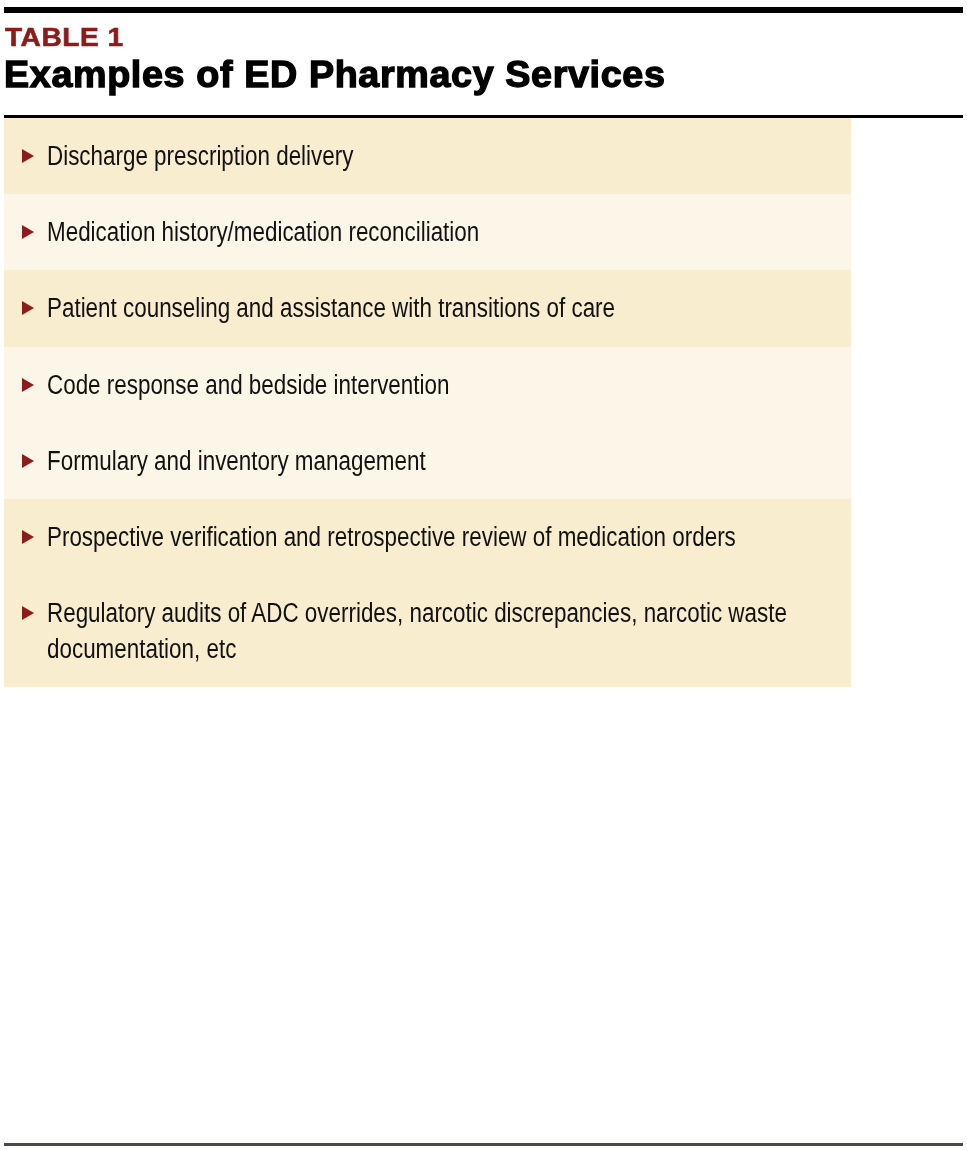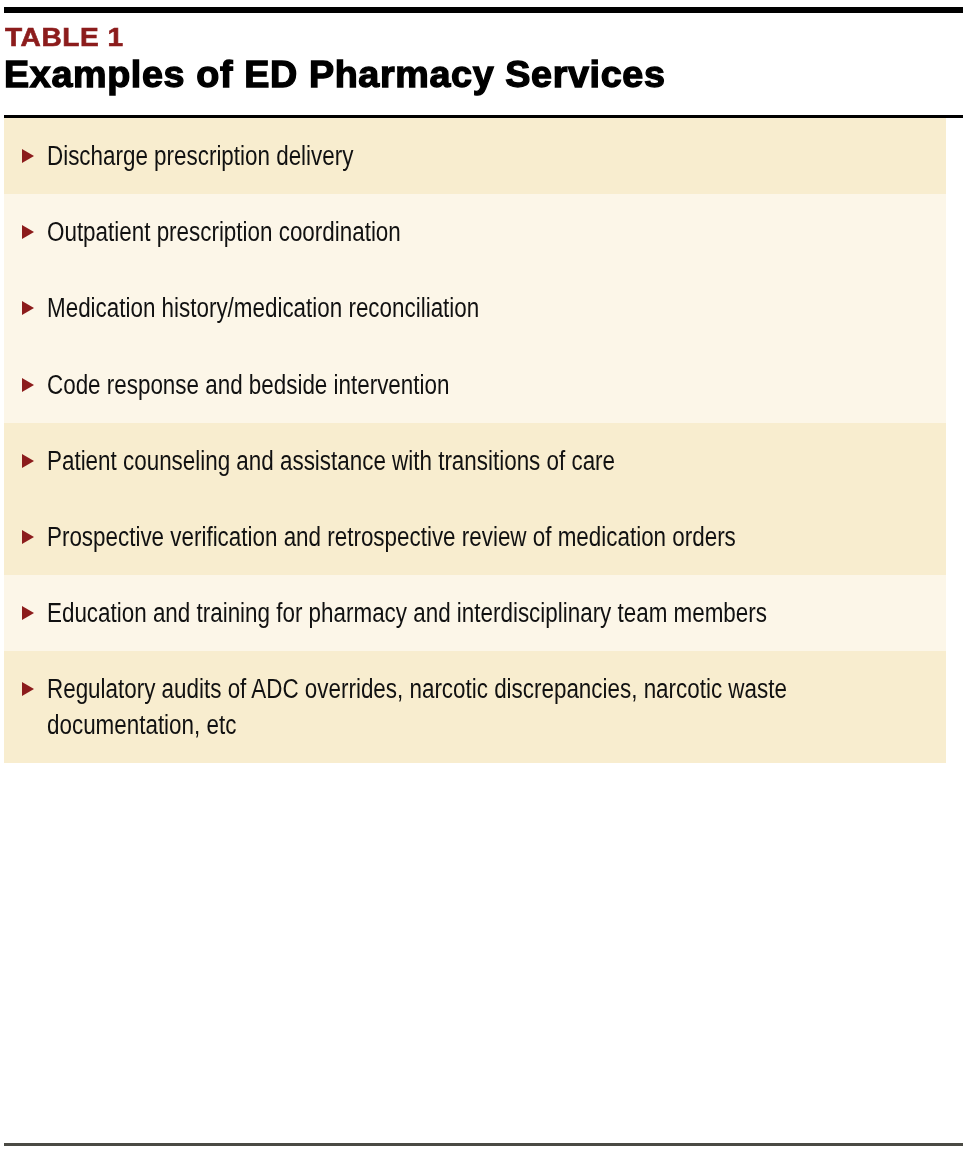--- a/index.html
+++ b/index.html
@@ -1,21 +1,21 @@
 <!DOCTYPE html>
 <html><head>
 <meta charset="utf-8">
 <style>
   html, body { margin: 0; padding: 0; background: #ffffff; }
   body { width: 967px; height: 1150px; position: relative; overflow: hidden; font-family: "Liberation Sans", sans-serif; }
   .top-rule { position: absolute; left: 4px; top: 7px; width: 959px; height: 6px; background: #000000; }
   .label { position: absolute; left: 5px; top: 22px; font-family: "Liberation Sans", sans-serif; font-weight: 700; font-size: 26px; line-height: 30px; color: #8c1c1c; white-space: nowrap; transform: scaleX(1.08); transform-origin: left center; -webkit-text-stroke: 0.6px #8c1c1c; letter-spacing: 0.5px; }
   .title { position: absolute; left: 4px; top: 53px; font-family: "Liberation Sans", sans-serif; font-weight: 700; font-size: 37px; line-height: 44px; color: #000000; white-space: nowrap; transform: scaleX(1.02); transform-origin: left center; -webkit-text-stroke: 1.3px #000000; letter-spacing: 0.6px; }
   .mid-rule { position: absolute; left: 4px; top: 115px; width: 959px; height: 3px; background: #000000; }
-  .rows { position: absolute; left: 4px; top: 118px; width: 942px; }
+  .rows { position: absolute; left: 4px; top: 118px; width: 847px; }
   .row { position: relative; height: 76.2px; background: #f8edcf; }
   .row.alt { background: #fcf6e8; }
   .row.tall { height: 112px; }
   .tri { position: absolute; left: 18px; top: 31px; width: 0; height: 0; border-top: 7px solid transparent; border-bottom: 7px solid transparent; border-left: 12px solid #8c1c1c; }
   .txt { position: absolute; left: 43px; top: 20px; font-family: "Liberation Sans", sans-serif; font-size: 27px; line-height: 36px; color: #111111; white-space: nowrap; transform: scaleX(0.83); transform-origin: left top; }
   .row.tall .txt { white-space: normal; width: 1000px; }
   .bottom-rule { position: absolute; left: 4px; top: 1143px; width: 959px; height: 3px; background: #4a4a44; }
 </style>
 </head>
 <body>
@@ -25,41 +25,37 @@
 <div class="title">Examples of ED Pharmacy Services</div>
 <div class="mid-rule"></div>
 
 <div class="rows">
   <div class="row">
     <span class="tri"></span>
     <span class="txt">Discharge prescription delivery</span>
   </div>
   <div class="row alt">
     <span class="tri"></span>
-    <span class="txt">Outpatient prescription coordination</span>
+    <span class="txt">Medication history/medication reconciliation</span>
   </div>
-  <div class="row alt">
+  <div class="row">
     <span class="tri"></span>
-    <span class="txt">Medication history/medication reconciliation</span>
+    <span class="txt">Patient counseling and assistance with transitions of care</span>
   </div>
   <div class="row alt">
     <span class="tri"></span>
     <span class="txt">Code response and bedside intervention</span>
   </div>
-  <div class="row">
+  <div class="row alt">
     <span class="tri"></span>
-    <span class="txt">Patient counseling and assistance with transitions of care</span>
+    <span class="txt">Formulary and inventory management</span>
   </div>
   <div class="row">
     <span class="tri"></span>
     <span class="txt">Prospective verification and retrospective review of medication orders</span>
-  </div>
-  <div class="row alt">
-    <span class="tri"></span>
-    <span class="txt">Education and training for pharmacy and interdisciplinary team members</span>
   </div>
   <div class="row tall">
     <span class="tri"></span>
     <span class="txt">Regulatory audits of ADC overrides, narcotic discrepancies, narcotic waste documentation, etc</span>
   </div>
 </div>
 
 <div class="bottom-rule"></div>
 
 </body></html>

